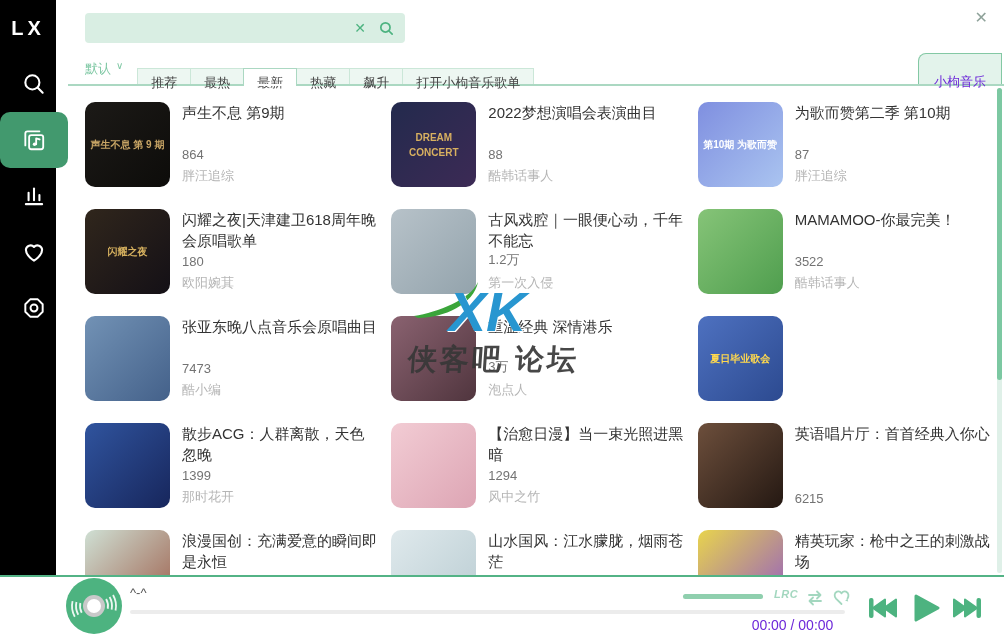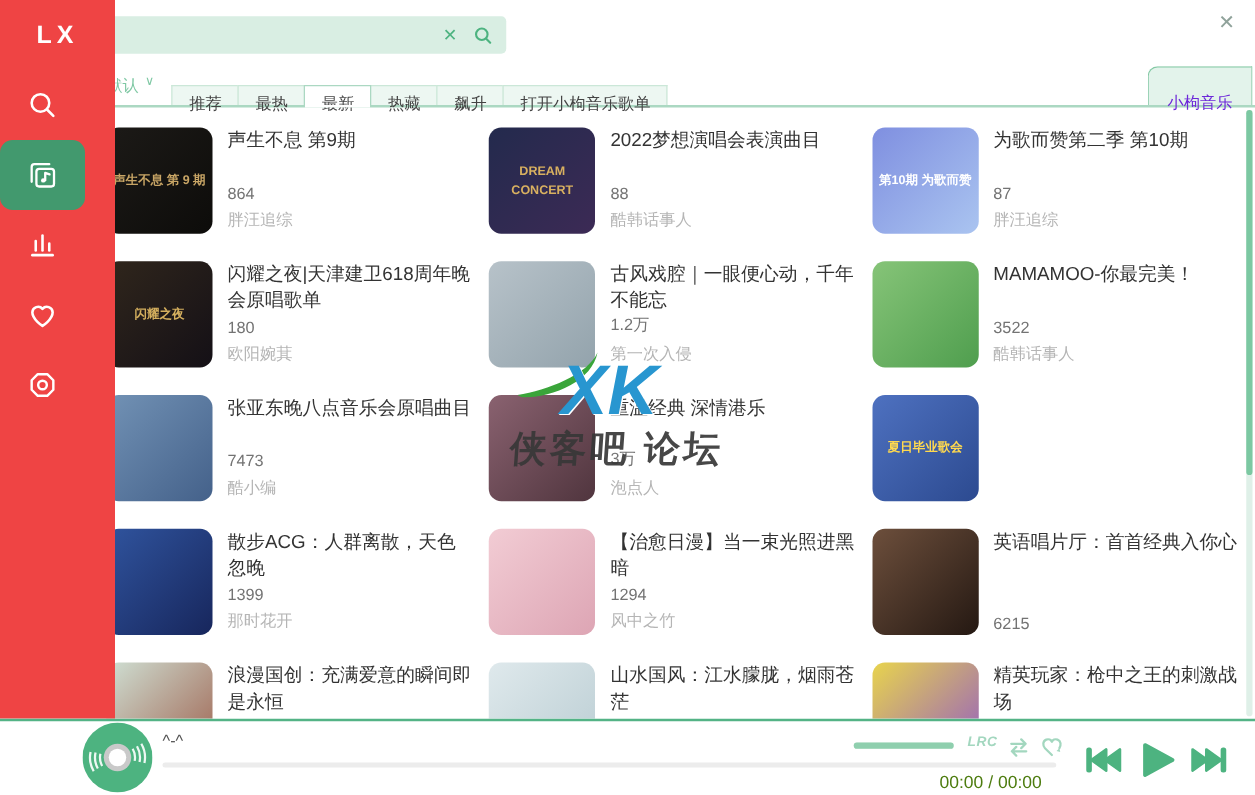--- a/index.html
+++ b/index.html
@@ -1,21 +1,21 @@
 <!DOCTYPE html>
 <html><head>
 <meta charset="utf-8">
 <style>
   * { margin:0; padding:0; box-sizing:border-box; }
   html,body { width:1004px; height:636px; overflow:hidden; background:#fff;
     font-family:"Liberation Sans","DejaVu Sans",sans-serif; }
   .app { position:relative; width:1004px; height:636px; background:#fff; overflow:hidden; }
 
   
-  .sidebar { position:absolute; left:0; top:0; width:92px; height:575px; background:#ef4444; z-index:5; }
+  .sidebar { position:absolute; left:0; top:0; width:56px; height:575px; background:#000000; z-index:5; }
   .logo { height:56px; line-height:56px; text-align:center; color:#fff; font-weight:bold;
     font-size:20px; letter-spacing:4px; }
   .nav-item { width:68px; height:56px; display:flex; align-items:center; justify-content:center; cursor:pointer; }
   .nav-item.active { background:#42996e; border-radius:10px; }
   .nav-item svg { display:block; }
 
   
   .main { position:absolute; left:68px; top:0; right:0; height:575px; }
 
   .topbar { position:relative; height:56px; background:#fff; }
@@ -72,21 +72,21 @@
   .status { position:absolute; left:130px; top:8px; font-size:13px; color:#555; }
   .progress { position:absolute; left:130px; top:33px; width:715px; height:4px; background:#ececec;
     border-radius:2px; cursor:pointer; }
   .volume { position:absolute; left:683px; top:17px; width:80px; height:5px; background:#e4f2ea;
     border-radius:3px; cursor:pointer; }
   .volume-fill { width:100%; height:5px; background:#8fcfae; border-radius:3px; }
   .lrc { position:absolute; left:774px; top:11px; font-size:11px; font-weight:bold; color:#a3d7bf;
     letter-spacing:0.5px; cursor:pointer;font-style:italic; }
   .icon-btn { position:absolute; cursor:pointer; }
   .time { position:absolute; left:735px; top:40px; width:115px; text-align:center;
-    font-size:14px; color:#4d7c0f; }
+    font-size:14px; color:#6d28d9; }
 </style>
 </head>
 <body>
 
 <div class="app">
 
   <aside class="sidebar">
     <div class="logo">LX</div>
     <div class="nav-item">
       <svg width="26" height="26" viewBox="0 0 24 24" fill="none" stroke="#fff" stroke-width="1.9" stroke-linecap="round">

